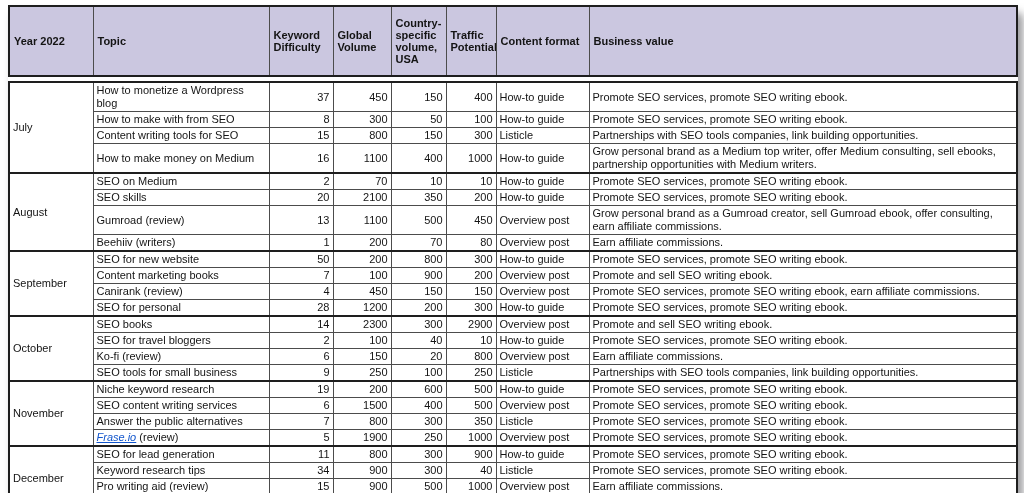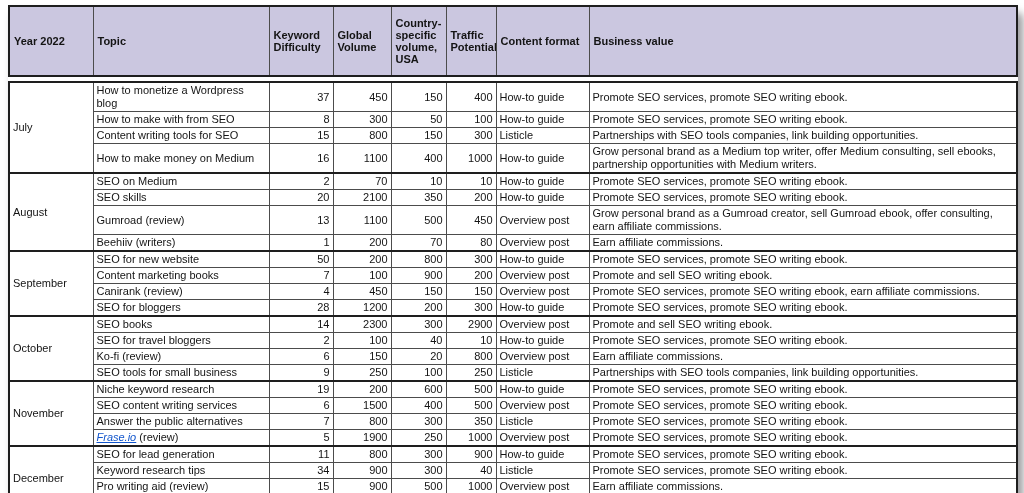--- a/index.html
+++ b/index.html
@@ -194,21 +194,21 @@
           <tr>
             <td class="topic-cell">Canirank (review)</td>
             <td class="num">4</td>
             <td class="num">450</td>
             <td class="num">150</td>
             <td class="num">150</td>
             <td>Overview post</td>
             <td>Promote SEO services, promote SEO writing ebook, earn affiliate commissions.</td>
           </tr>
           <tr>
-            <td class="topic-cell">SEO for bloggers</td>
+            <td class="topic-cell">SEO for personal</td>
             <td class="num">28</td>
             <td class="num">1200</td>
             <td class="num">200</td>
             <td class="num">300</td>
             <td>How-to guide</td>
             <td>Promote SEO services, promote SEO writing ebook.</td>
           </tr>
           <tr class="group-start">
             <td class="month-cell" rowspan="4">October</td>
             <td class="topic-cell">SEO books</td>

